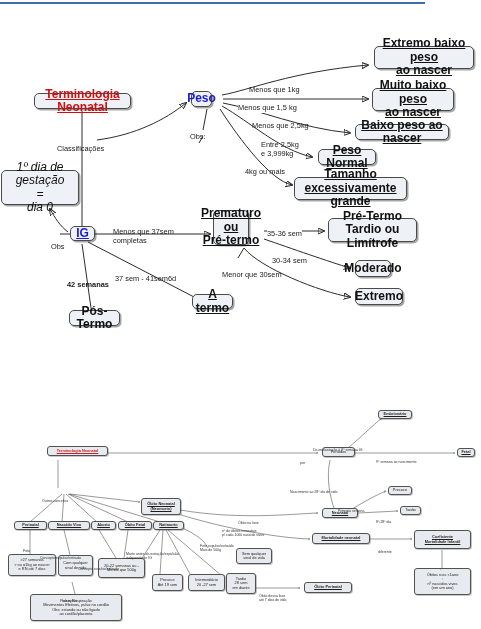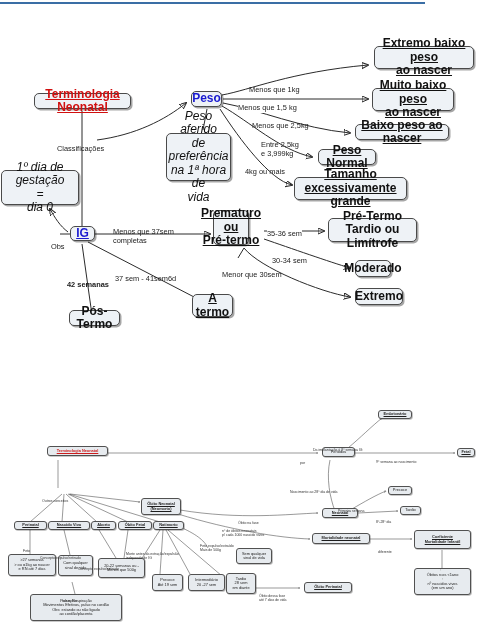--- a/index.html
+++ b/index.html
@@ -99,36 +99,30 @@
 
       <path d="M244,238 C260,258 320,282 350,287" stroke-width="1" marker-end="url(#ah)"></path>
 
       <line x1="244" y1="238" x2="238" y2="248" stroke-width="1"></line>
     </svg>
 
     <div class="node" style="left:34px;top:83px;width:97px;height:16px;">
       <span class="t bold u redtxt">Terminologia Neonatal</span>
     </div>
 
-    <div class="node" style="left:191px;top:81px;width:31px;height:16px;">
+    <div class="node" style="left:191px;top:81px;width:21px;height:16px;">
       <span class="t bold bluetxt">Peso</span>
     </div>
 
     <div class="node" style="left:70px;top:216px;width:25px;height:15px;">
       <span class="t bold u bluetxt">IG</span>
     </div>
 
     <div class="lbl" style="left:190px;top:110px;">Obs:</div>
 
-    <div class="node ital" style="left:166px;top:123px;width:65px;height:48px;white-space:pre-line;">
-      <span class="t">Peso aferido
-de preferência
-na 1ª hora de
-vida</span>
-    </div>
 
     <div class="lbl" style="left:51px;top:220px;">Obs</div>
 
     <div class="node ital" style="left:1px;top:160px;width:78px;height:35px;white-space:pre-line;">
       <span class="t">1º dia de gestação
 =
 dia 0</span>
     </div>
 
     <div class="node" style="left:374px;top:36px;width:100px;height:23px;white-space:pre-line;">
@@ -153,21 +147,21 @@
       <span class="t bold u">Tamanho excessivamente
 grande</span>
     </div>
 
     <div class="node" style="left:213px;top:200px;width:36px;height:35px;white-space:pre-line;">
       <span class="t bold u">Prematuro
 ou
 Pré-termo</span>
     </div>
 
-    <div class="node" style="left:192px;top:284px;width:41px;height:23px;">
+    <div class="node" style="left:192px;top:284px;width:41px;height:15px;">
       <span class="t bold u">A termo</span>
     </div>
 
     <div class="node" style="left:69px;top:300px;width:51px;height:16px;">
       <span class="t bold">Pós-Termo</span>
     </div>
 
     <div class="node" style="left:328px;top:208px;width:89px;height:24px;white-space:pre-line;">
       <span class="t bold">Pré-Termo
 Tardio ou Limítrofe</span>

